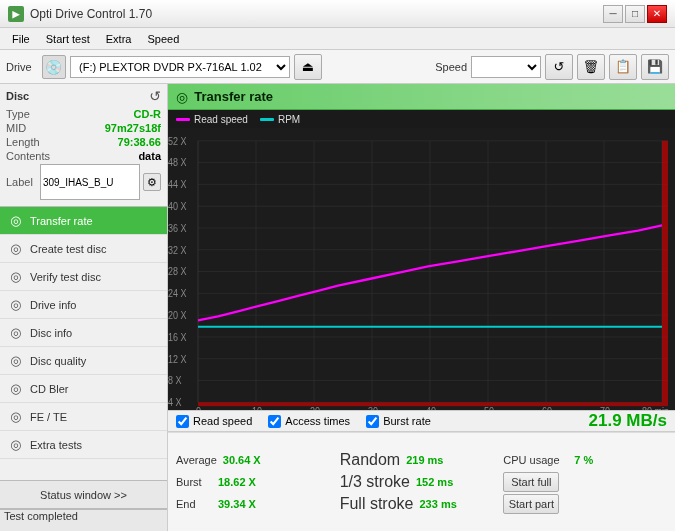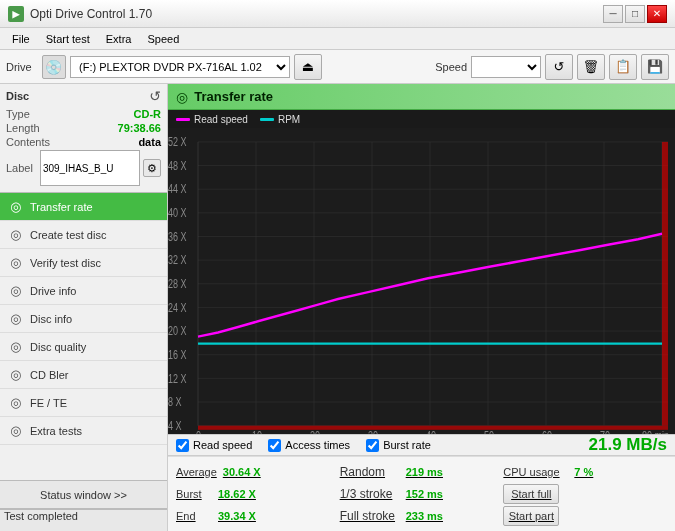--- a/index.html
+++ b/index.html
@@ -359,39 +359,38 @@
       margin-left: auto;
       font-size: 17px;
       color: #00aa00;
       font-weight: bold;
       text-align: right;
     }
 
     
     .stats-area {
       background: #f5f5f5;
-      padding: 4px 8px;
+      padding: 16px 8px;
       border-top: 1px solid #ddd;
-      text-decoration: underline;
     }
     .stats-row {
       display: flex;
       align-items: center;
       height: 22px;
       gap: 0;
     }
     .stat-group {
       display: flex;
       align-items: center;
       gap: 6px;
       flex: 1;
     }
     .stat-label { font-size: 11px; color: #333; min-width: 36px; }
     .stat-value { font-size: 11px; color: #00aa00; font-weight: bold; min-width: 50px; }
-    .stat-label2 { font-size: 12px; color: #333; min-width: 60px; }
+    .stat-label2 { font-size: 16px; color: #333; min-width: 60px; }
     .stat-value2 { font-size: 11px; color: #00aa00; font-weight: bold; min-width: 45px; }
     .stat-label3 { font-size: 11px; color: #333; min-width: 65px; }
     .stat-value3 { font-size: 11px; color: #00aa00; font-weight: bold; min-width: 30px; }
     .stat-btn {
       width: 56px;
       height: 20px;
       border: 1px solid #aaa;
       background: linear-gradient(to bottom, #f5f5f5, #e0e0e0);
       cursor: pointer;
       font-size: 11px;
@@ -445,20 +444,24 @@
     <div class="disc-panel">
       <div class="disc-panel-header">
         <span class="disc-panel-title">Disc</span>
         <span class="disc-panel-icon">↺</span>
       </div>
       <div class="disc-row">
         <span class="disc-row-label">Type</span>
         <span class="disc-row-value">CD-R</span>
       </div>
       <div class="disc-row">
+        <span class="disc-row-label">MID</span>
+        <span class="disc-row-value">97m27s18f</span>
+      </div>
+      <div class="disc-row">
         <span class="disc-row-label">Length</span>
         <span class="disc-row-value">79:38.66</span>
       </div>
       <div class="disc-row">
         <span class="disc-row-label">Contents</span>
         <span class="disc-row-value black">data</span>
       </div>
       <div class="label-input-row">
         <span class="disc-row-label" style="margin-right:4px;">Label</span>
         <input class="label-input" type="text" value="309_IHAS_B_U" style="">

